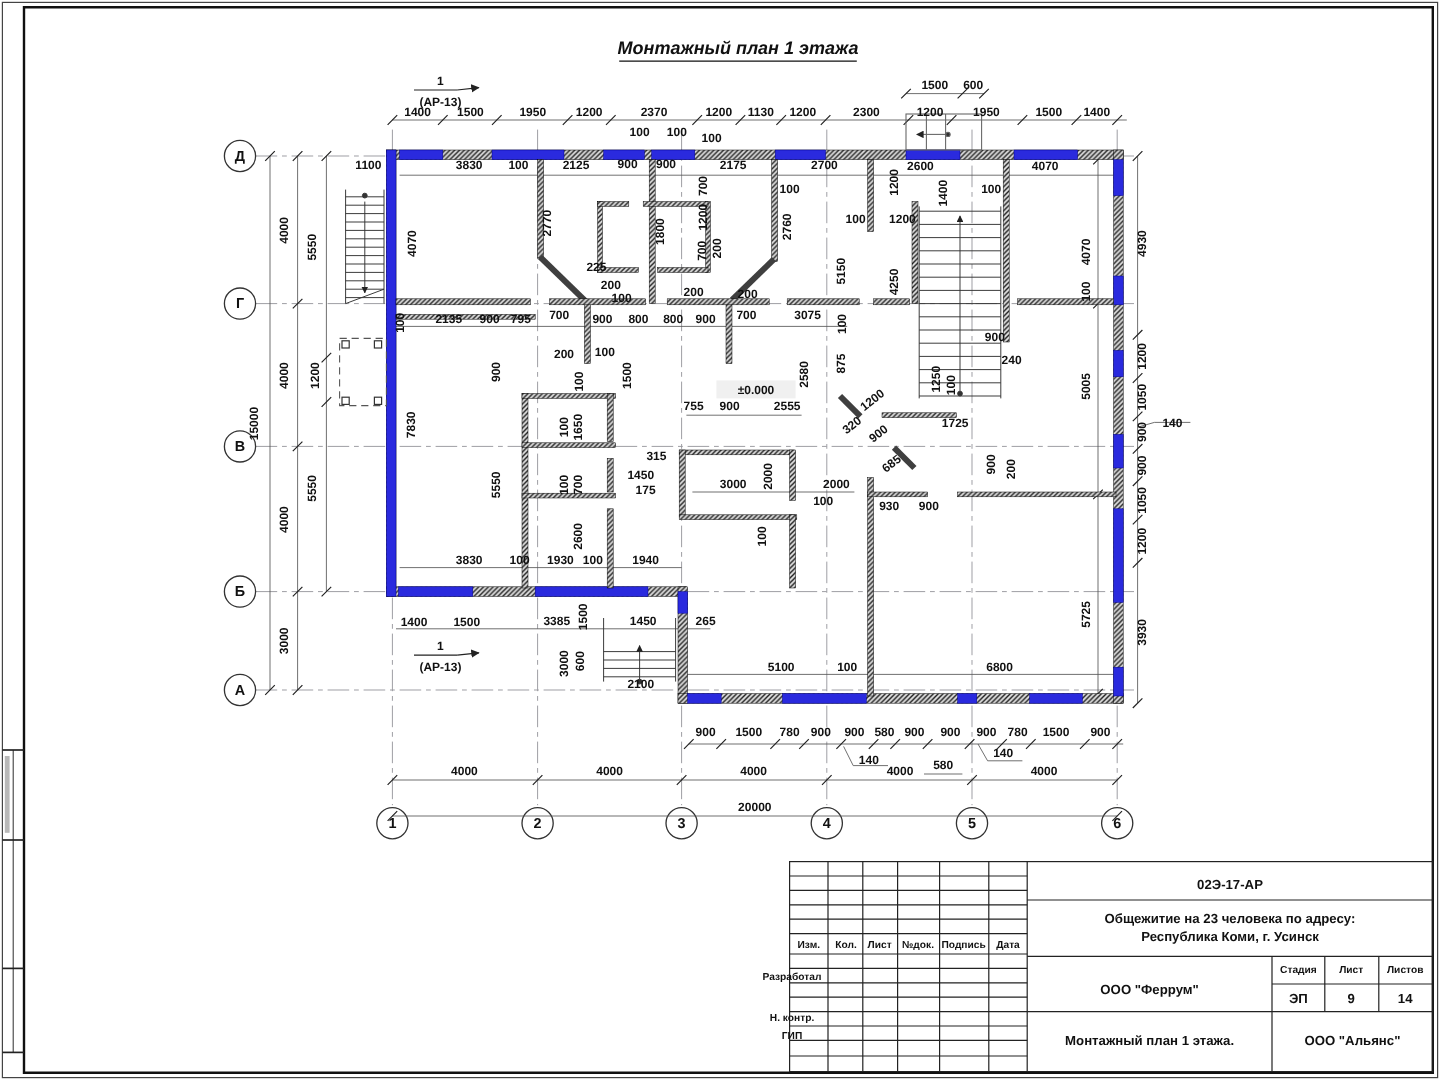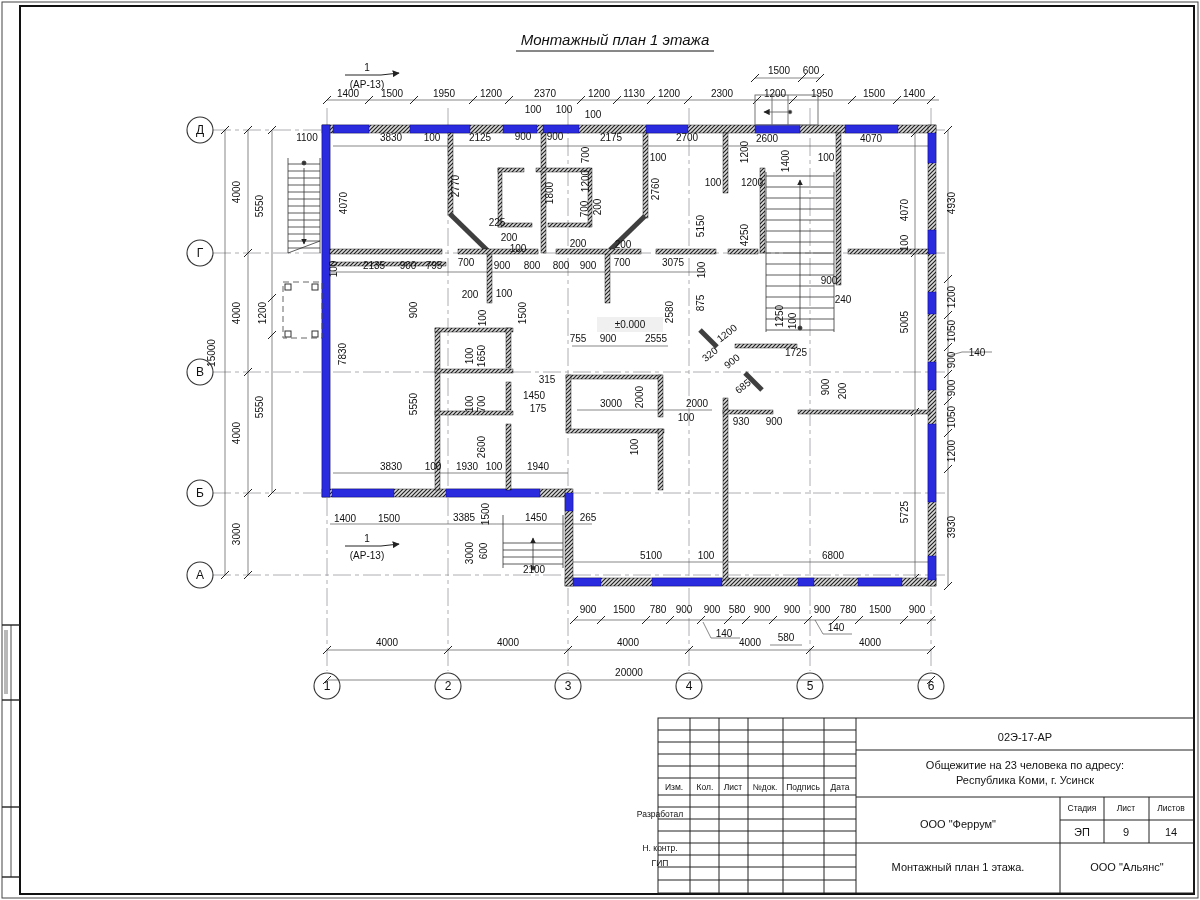--- a/index.html
+++ b/index.html
@@ -1,17 +1,17 @@
 <!DOCTYPE html>
 <html><head>
 <meta charset="utf-8">
 <style>
   html,body{margin:0;padding:0;background:#fff;}
   #sheet{position:relative;width:1200px;height:900px;background:#fff;overflow:hidden;
-         font-family:"Liberation Sans",sans-serif;}
+         font-family:"Liberation Sans",sans-serif;font-weight:bold;}
   svg{position:absolute;left:0;top:0;}
   text{font-family:"Liberation Sans",sans-serif;fill:#111;}
   .dim{font-size:10px;text-anchor:middle;}
   .axis{stroke:#9a9aa0;stroke-width:.8;stroke-dasharray:18 4 4 4;}
   .dimline{stroke:#555;stroke-width:.7;}
   .thin{stroke:#666;stroke-width:.9;fill:none;}
   .tick{stroke:#222;stroke-width:1;}
   .bubble{fill:#fff;stroke:#333;stroke-width:1.1;}
   .bubtxt{font-size:12px;text-anchor:middle;}
   .tbl{stroke:#222;stroke-width:1;fill:none;}

